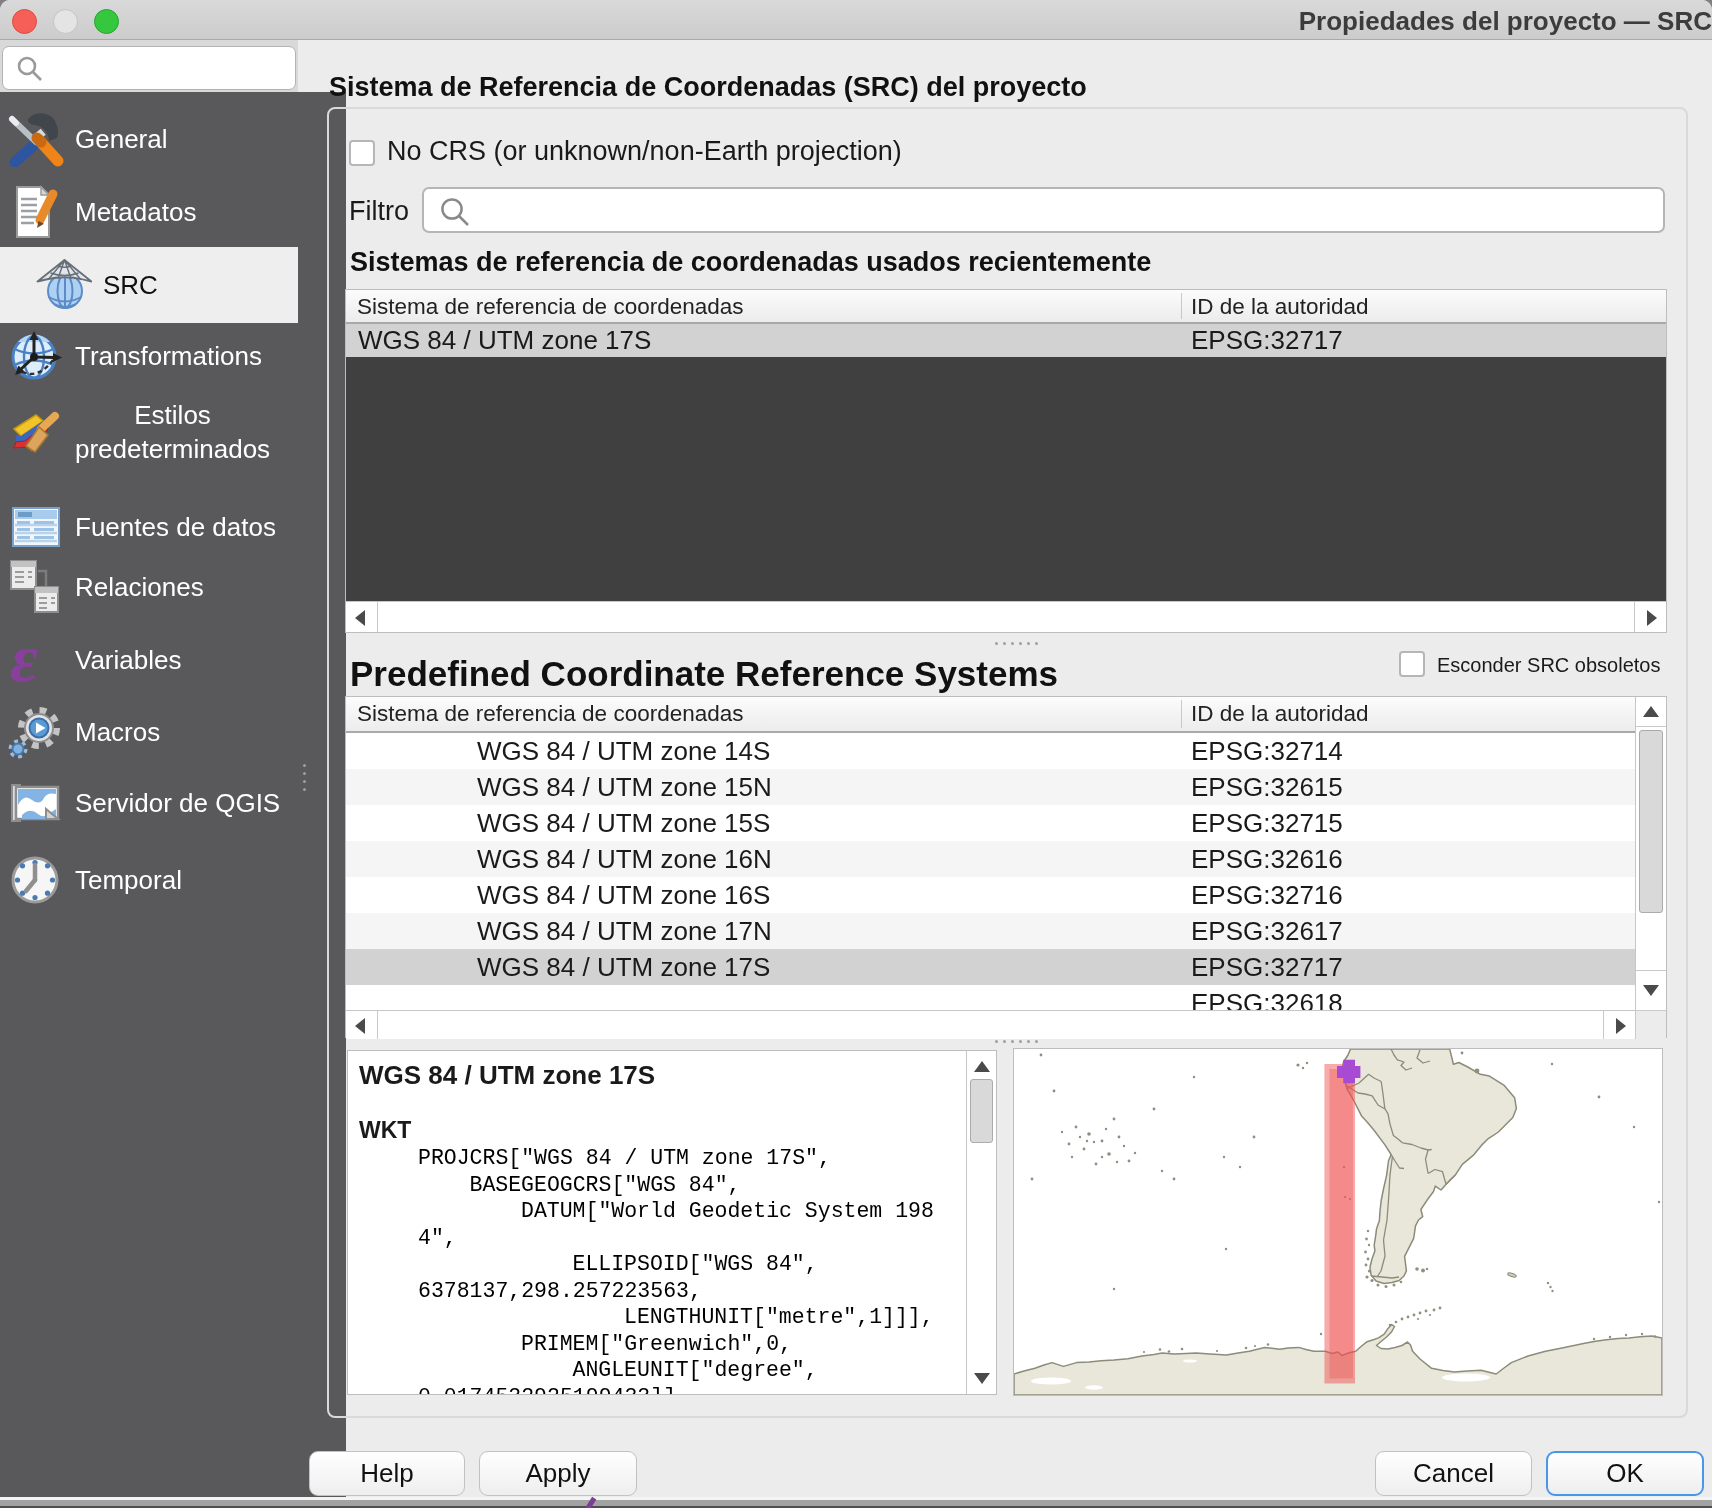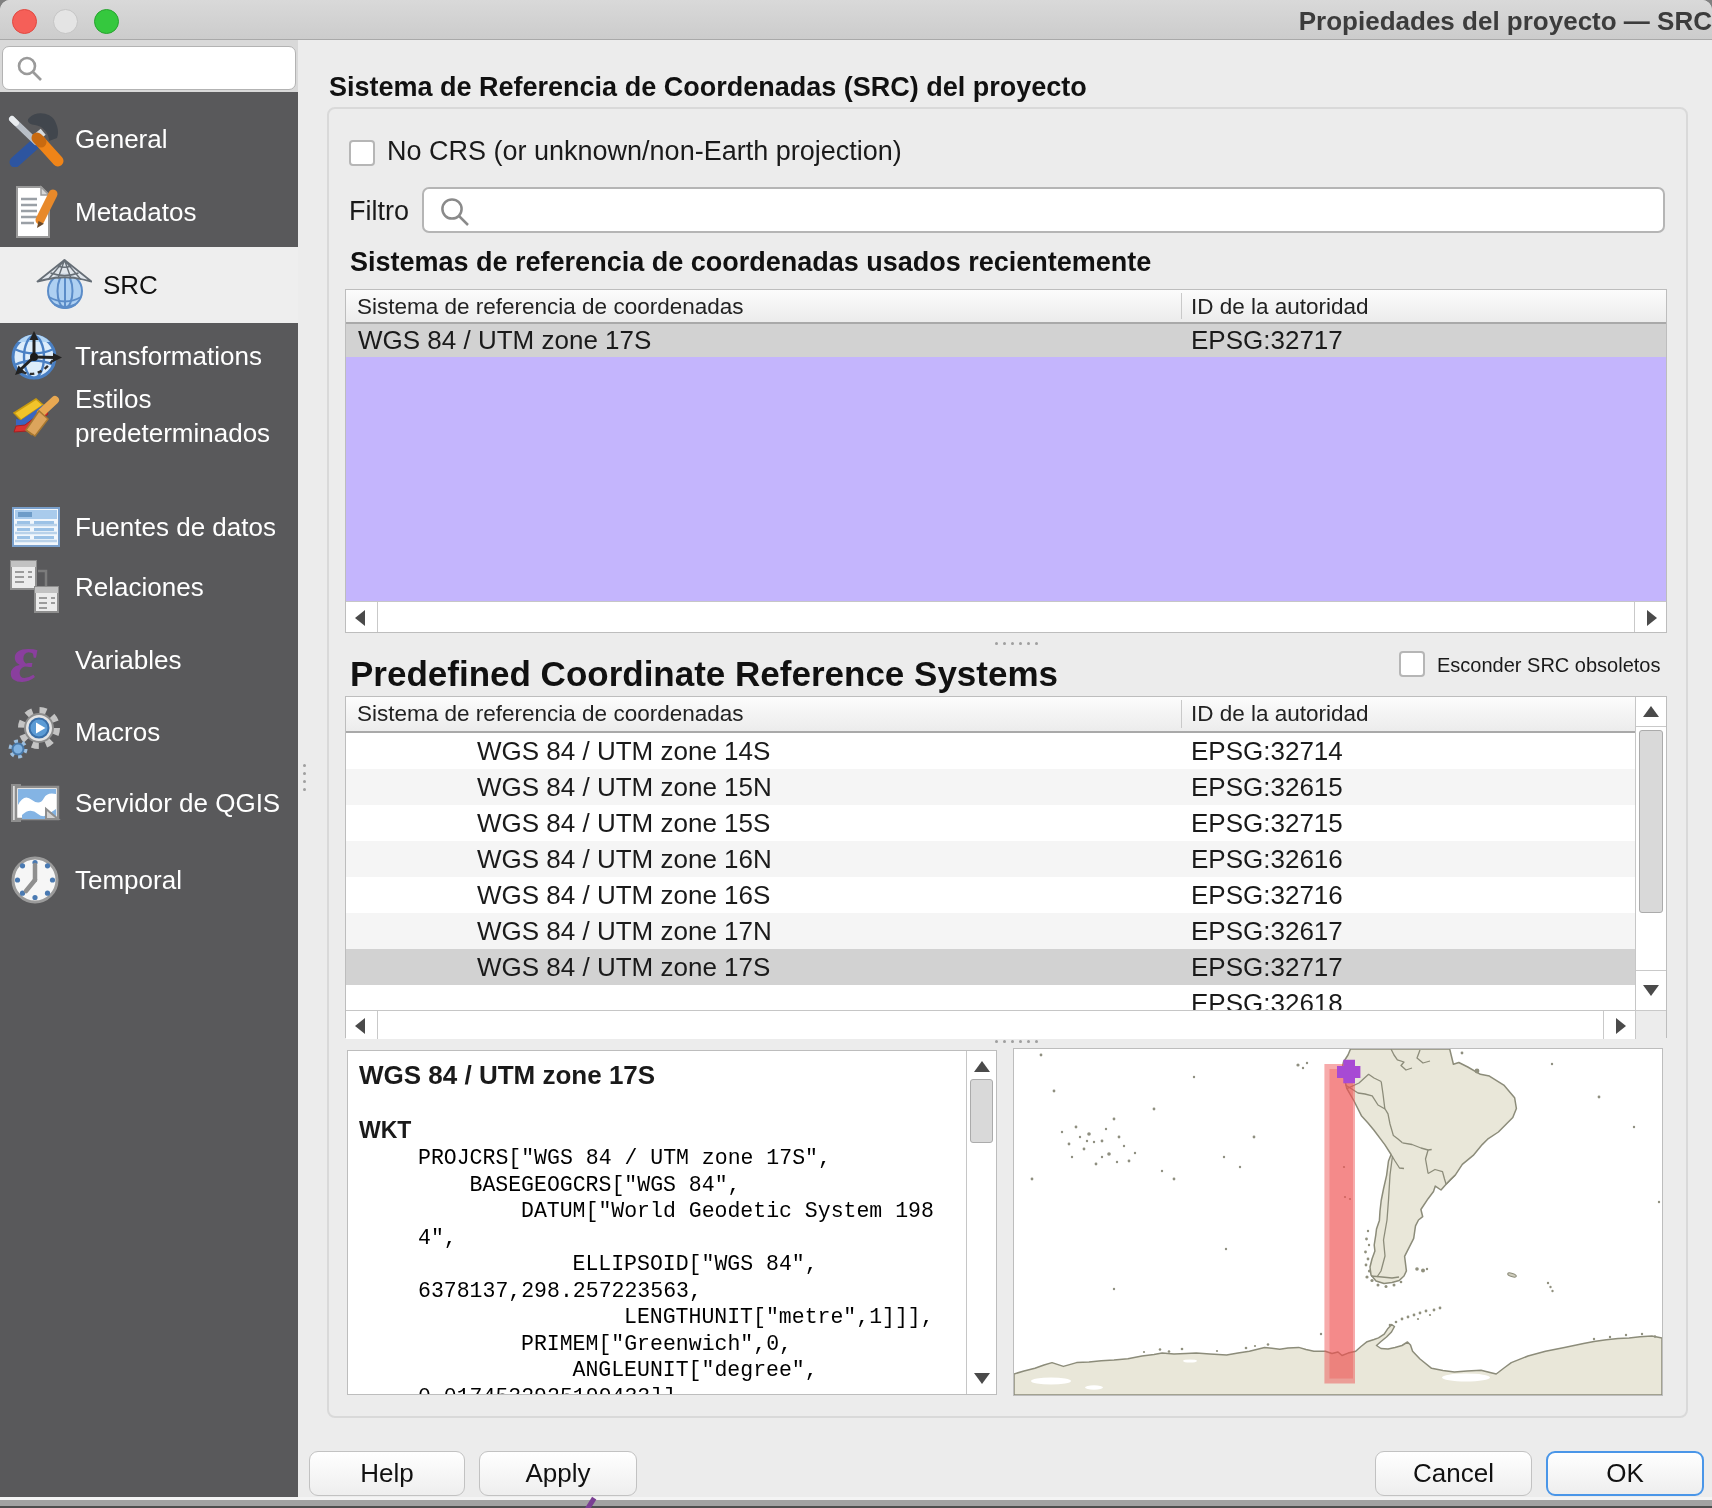--- a/index.html
+++ b/index.html
@@ -11,35 +11,35 @@
   background:linear-gradient(#d9d9d9,#cccccc); border-bottom:1px solid #a9a9a9; }
 #titlebar .title { position:absolute; left:0; right:0; top:6px; text-align:right; font-size:26px; font-weight:bold; color:#3c3c3c; }
 .tl { position:absolute; top:9px; width:25px; height:25px; border-radius:50%; }
 #tl-red   { left:12px; background:#f55f58; border:1px solid #e14840; }
 #tl-grey  { left:53px; background:#e4e4e4; border:1px solid #c4c4c4; }
 #tl-green { left:94px; background:#35c83e; border:1px solid #27a32f; }
 
 
 #side-top { position:absolute; left:0; top:40px; width:298px; height:52px; background:#d9d9d9; }
 #side-search { position:absolute; left:2px; top:46px; width:294px; height:44px; background:#fff; border:1px solid #b3b3b3; border-radius:7px; }
-#sidebar { position:absolute; left:0; top:92px; width:298px; height:1405px; background:#59595b; }
+#sidebar { position:absolute; left:0; top:92px; width:346px; height:1405px; background:#59595b; }
 .sitem { position:absolute; left:0; width:298px; }
 .sitem .lbl { position:absolute; left:75px; top:50%; transform:translateY(-50%); font-size:26px; color:#fff; white-space:nowrap; }
 .sitem .ico { position:absolute; left:8px; top:50%; transform:translateY(-50%); width:56px; height:56px; }
 #sel-band { position:absolute; left:0; top:155px; width:298px; height:76px; background:#eeeeee; }
 
 
 .h1 { position:absolute; font-size:27px; font-weight:bold; color:#111; white-space:nowrap; }
 #groupbox { position:absolute; left:327px; top:107px; width:1361px; height:1311px; border:2px solid #d9d9d9; border-radius:8px; }
 .cb { position:absolute; background:#fff; border:2px solid #b6b6b6; border-radius:4px; }
 .lab { position:absolute; font-size:27px; color:#1a1a1a; white-space:nowrap; }
 #filter-input { position:absolute; left:422px; top:187px; width:1243px; height:46px; background:#fff; border:2px solid #b5b5b5; border-radius:7px; }
 
 
-.tbl { position:absolute; background:#c4b5fd; border:1px solid #bdbdbd; }
+.tbl { position:absolute; background:#404040; border:1px solid #bdbdbd; }
 .thead { position:absolute; left:0; top:0; height:36px; background:linear-gradient(#fcfcfc,#ececec); border-bottom:2px solid #a9a9a9; }
 .thead .t1 { position:absolute; left:11px; top:0; line-height:33px; font-size:22.5px; color:#222; }
 .thead .t2 { position:absolute; left:845px; top:0; line-height:33px; font-size:22.5px; color:#222; }
 .thead .div { position:absolute; left:835px; top:3px; bottom:3px; width:1px; background:#c9c9c9; }
 .trow { position:absolute; left:0; height:36px; font-size:26px; }
 .trow span { position:absolute; top:0; line-height:36px; white-space:nowrap; }
 .hsb { position:absolute; left:0; bottom:0; height:31px; background:#fff; border-top:1px solid #c6c6c6; }
 .sbtn { position:absolute; top:0; bottom:0; width:32px; background:#fff; }
 .arr { position:absolute; width:0; height:0; }
 .vsb { position:absolute; top:0; width:31px; background:#fff; border-left:1px solid #c6c6c6; }
@@ -144,21 +144,21 @@
           <path d="M7 47 l3.5 -9.5 6.5 6.5 z" stroke="none"></path>
           <line x1="26" y1="29" x2="47" y2="29.5"></line>
           <path d="M54 29.5 l-9 -4.5 v9 z" stroke="none"></path>
         </g>
         <path d="M14 44 q17 7 31 -12" fill="none" stroke="#2e2e2e" stroke-width="2.4" stroke-dasharray="4.5 3.5"></path>
         <circle cx="26" cy="29" r="4" fill="#1a1a1a"></circle>
       </svg>
       <span class="lbl">Transformations</span>
     </div>
 
-    <div class="sitem" style="top:286px; height:76px;">
+    <div class="sitem" style="top:302px; height:76px;text-align:center;">
       <svg class="ico" viewBox="0 0 56 56">
         <path d="M6 25 L28 11 L35 17 L13 32 Z" fill="#f2c42a" stroke="#c89a10" stroke-width="1.5"></path>
         <path d="M8 31 L13 32 L35 17 L38 21 L17 37 L8 38 Z" fill="#3a66c0"></path>
         <path d="M8 38 L17 37 L38 21 L40 26 L19 43 L6 44 Z" fill="#d83232" stroke="#a82020" stroke-width="1"></path>
         <line x1="47" y1="12" x2="33" y2="25" stroke="#e8a852" stroke-width="8" stroke-linecap="round"></line>
         <path d="M18 42 L31 23 L40 31 L27 48 Z" fill="#dca45c" stroke="#a87830" stroke-width="1.5"></path>
         <path d="M18 42 l6 5" stroke="#a87830" stroke-width="1.5"></path>
       </svg>
       <span class="lbl" style="line-height:34px; top:38px;">Estilos<br>predeterminados</span>
     </div>

